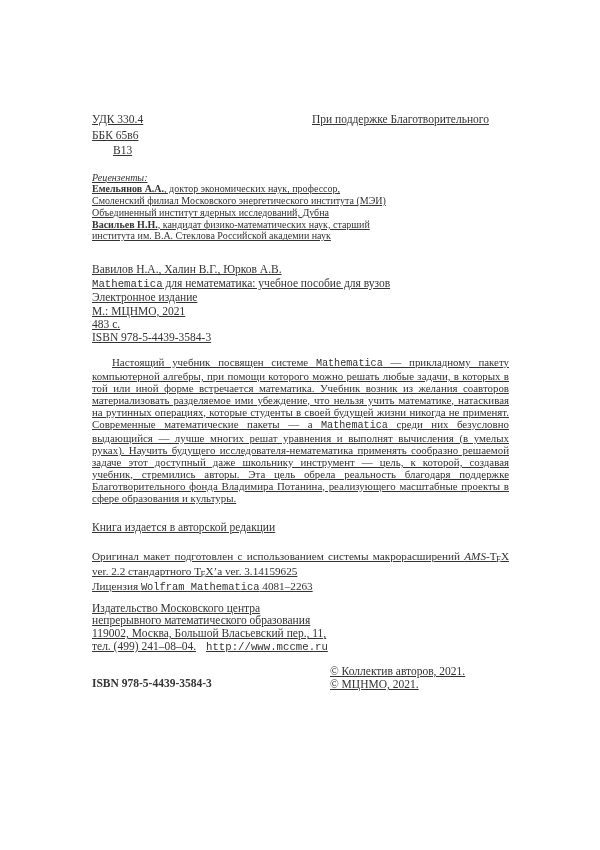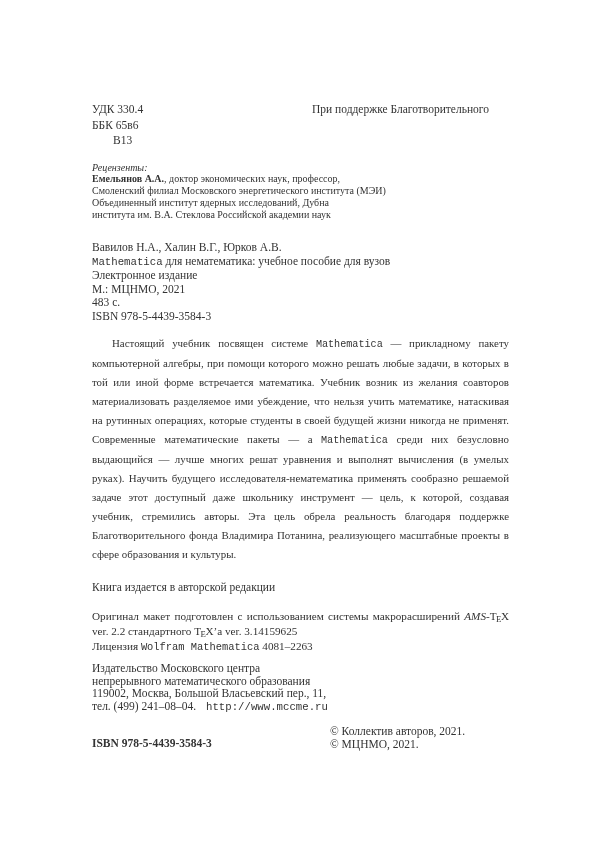--- a/index.html
+++ b/index.html
@@ -1,30 +1,30 @@
 <!DOCTYPE html>
 <html><head>
 <meta charset="utf-8">
 <style>
   html,body{margin:0;padding:0;background:#fff;}
   .page{position:relative;width:600px;height:850px;background:#ffffff;overflow:hidden;}
-  .content{position:absolute;left:92px;top:102px;width:417px;
-           font-family:"Liberation Serif",serif;font-size:11.5px;color:#333;}
+  .content{position:absolute;left:92px;top:112px;width:417px;
+           font-family:"Liberation Serif",serif;font-size:11.5px;color:#333;text-decoration:underline;}
   
   .toprow{display:flex;justify-content:space-between;line-height:15.5px;}
   .class-code{margin-left:21px;}
   .support{margin-right:20px;line-height:15.5px;}
   
   .reviewers{margin-top:13px;text-align:left;font-size:10px;line-height:11.8px;}
   .reviewers .heading{font-style:italic;}
   .reviewers b{font-weight:bold;}
   
   .biblio{margin-top:21px;line-height:13.4px;}
   
-  .abstract{margin:11px 0 0 0;font-size:10.9px;line-height:19px;text-align:justify;text-indent:20px;}
+  .abstract{margin:11px 0 0 0;font-size:10.9px;line-height:12px;text-align:justify;text-indent:20px;}
   
   .colophon1{margin-top:17px;}
   .colophon2{margin-top:17px;font-size:11.2px;line-height:12px;text-align:justify;}
   .publisher{margin-top:9px;line-height:12.8px;}
   .url{margin-left:10px;}
   
   .footer{margin-top:11px;position:relative;line-height:13.2px;}
   .isbn-bold{font-weight:bold;position:absolute;left:0;bottom:1px;}
   .copyrights{margin-left:238px;}
   
@@ -47,20 +47,21 @@
       <div class="support">
         <div>При поддержке Благотворительного</div>
       </div>
     </div>
 
     <div class="reviewers">
       <div class="heading">Рецензенты:</div>
       <div><b>Емельянов А.А.</b><span>, доктор экономических наук, профессор,</span></div>
       <div><b></b><span>Смоленский филиал Московского энергетического института (МЭИ)</span></div>
       <div><b></b><span>Объединенный институт ядерных исследований, Дубна</span></div>
+      <div><b>Васильев Н.Н.</b><span>, кандидат физико-математических наук, старший</span></div>
       <div><b></b><span>института  им. В.А. Стеклова Российской академии наук</span></div>
     </div>
 
     <div class="biblio">
       <div>Вавилов Н.А., Халин В.Г., Юрков А.В.</div>
       <div><span class="mono">Mathematica</span><span> для нематематика: учебное пособие для вузов</span></div>
       <div>Электронное издание</div>
       <div>М.: МЦНМО, 2021</div>
       <div>483 с.</div>
       <div>ISBN 978-5-4439-3584-3</div>

